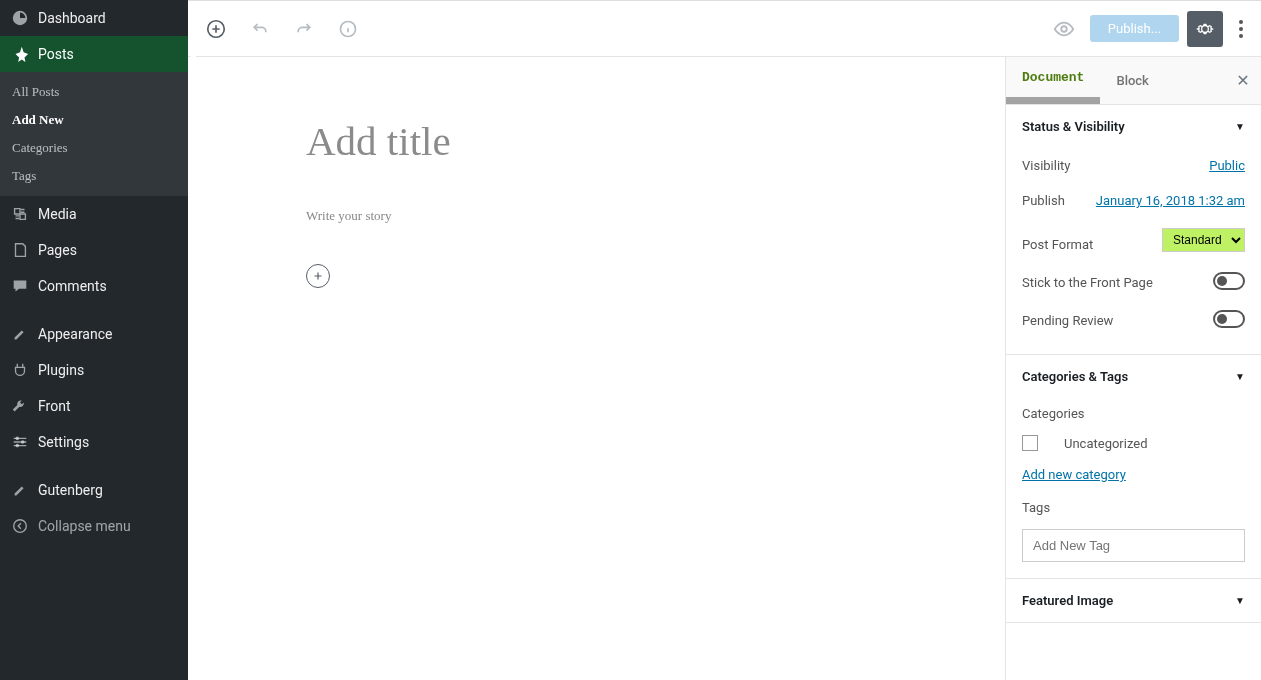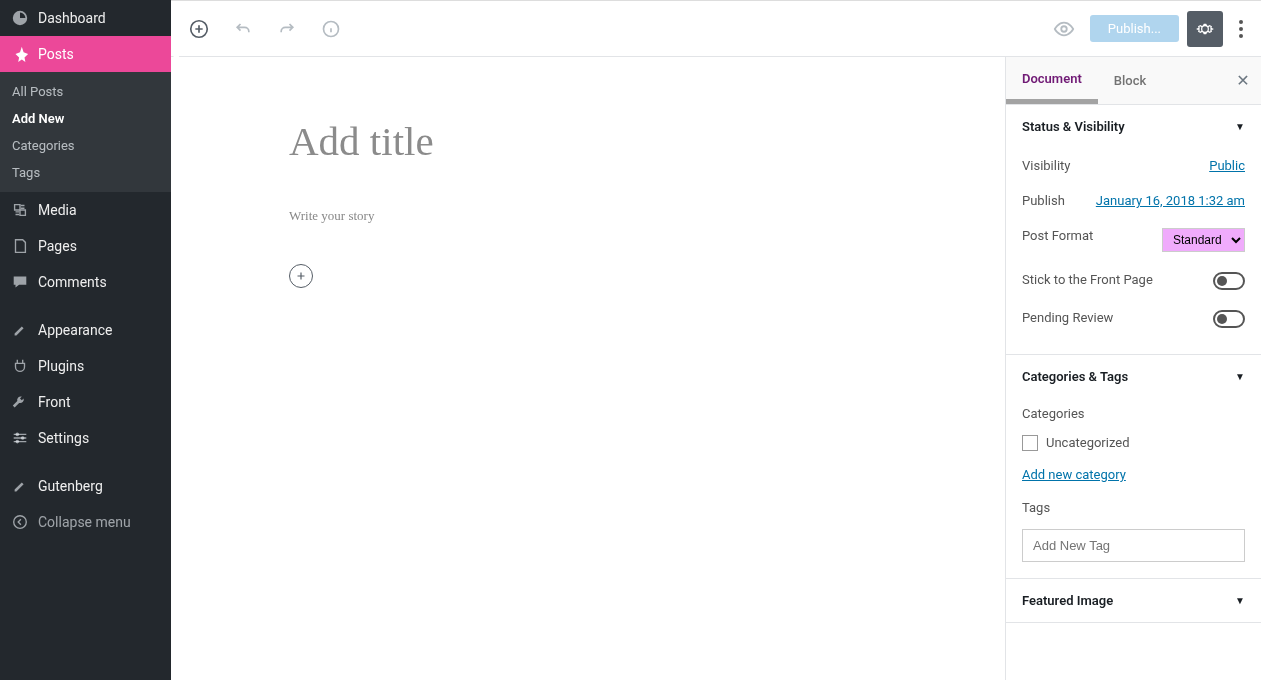--- a/index.html
+++ b/index.html
@@ -1,28 +1,28 @@
 <!DOCTYPE html>
 <html><head>
 <meta charset="utf-8">
 <style>
 * { box-sizing: border-box; margin: 0; padding: 0; }
 body { font-family: -apple-system, BlinkMacSystemFont, "Segoe UI", Roboto, sans-serif; width: 1261px; height: 680px; overflow: hidden; background: #fff; }
 .app { display: flex; width: 100%; height: 100%; }
 
 
-.sidebar { width: 171px; background: #23282d; color: #eee; display: flex; flex-direction: column; font-size: 14px; flex-shrink: 0; }
+.sidebar { width: 188px; background: #23282d; color: #eee; display: flex; flex-direction: column; font-size: 14px; flex-shrink: 0; }
 .menu-item { display: flex; align-items: center; padding: 8px 8px 8px 10px; color: #eee; cursor: pointer; position: relative; }
 .menu-item .mi-icon { width: 20px; height: 20px; margin-right: 8px; display: flex; align-items: center; justify-content: center; color: rgba(240,245,250,0.6); }
 .menu-item.top { font-weight: 400; }
-.menu-item.active { background: #ec4899; color: #fff; }
+.menu-item.active { background: #14532d; color: #fff; }
 .menu-item.active .mi-icon { color: #fff; }
 .menu-item.active::after { content: ""; position: absolute; right: -8px; top: 50%; transform: translateY(-50%); border: 8px solid transparent; border-right-color: #fff; }
 .submenu { background: #32373c; padding: 6px 0; }
-.submenu .sub-item { padding: 6px 12px; color: rgba(240,245,250,0.7); cursor: pointer; font-size: 13px; }
+.submenu .sub-item { padding: 6px 12px; color: rgba(240,245,250,0.7); cursor: pointer; font-size: 13px; font-family: Liberation Serif, serif; }
 .submenu .sub-item.current { color: #fff; font-weight: 600; padding-left: 12px; }
 .collapse { color: rgba(240,245,250,0.6); }
 
 
 .main { flex: 1; display: flex; flex-direction: column; border-top: 1px solid #ddd; }
 .topbar { height: 56px; border-bottom: 1px solid #e2e4e7; display: flex; align-items: center; padding: 0 10px; justify-content: space-between; }
 .topbar-left { display: flex; align-items: center; gap: 8px; }
 .tb-btn { width: 36px; height: 36px; display: flex; align-items: center; justify-content: center; color: #555; cursor: pointer; border-radius: 3px; }
 .tb-btn.disabled { color: #b5bcc2; }
 .topbar-right { display: flex; align-items: center; gap: 8px; }
@@ -36,31 +36,31 @@
 .title-input { font-family: Georgia, serif; font-size: 41px; color: #8b8b8b; border: none; outline: none; width: 100%; margin-bottom: 40px; }
 .title-input::placeholder { color: #8b8b8b; }
 .story-input { font-family: Georgia, serif; font-size: 13px; color: #666; border: none; outline: none; width: 100%; }
 .story-input::placeholder { color: #888; }
 .add-block { margin-top: 40px; width: 24px; height: 24px; border: 1.5px solid #555d66; border-radius: 50%; display: flex; align-items: center; justify-content: center; color: #555d66; cursor: pointer; font-size: 16px; }
 
 
 .panel { width: 256px; border-left: 1px solid #e2e4e7; background: #fff; display: flex; flex-direction: column; overflow-y: auto; }
 .panel-tabs { display: flex; align-items: center; border-bottom: 1px solid #e2e4e7; background: #f9f9f9; height: 48px; position: relative; }
 .ptab { padding: 0 16px; height: 100%; display: flex; align-items: center; font-size: 13px; color: #737373; cursor: pointer; font-weight: 500; }
-.ptab.active { color: #701a75; border-bottom: 5px solid #a3a3a3; font-weight: 600; }
+.ptab.active { color: #4d7c0f; border-bottom: 7px solid #a3a3a3; font-weight: 600; font-family: Liberation Mono, monospace; }
 .panel-close { margin-left: auto; width: 36px; display: flex; align-items: center; justify-content: center; color: #6c7781; cursor: pointer; font-size: 16px; }
 .section { border-bottom: 1px solid #e2e4e7; }
 .section-header { display: flex; justify-content: space-between; align-items: center; padding: 14px 16px; font-size: 13px; font-weight: 600; color: #191e23; cursor: pointer; }
 .section-body { padding: 0 16px 16px; font-size: 13px; color: #555; }
-.row { display: flex; justify-content: space-between; align-items: flex-start; padding: 10px 0; }
+.row { display: flex; justify-content: space-between; align-items: flex-end; padding: 10px 0; }
 .link { color: #0073aa; text-decoration: underline; cursor: pointer; }
-.select { border: 1px solid #ccc; padding: 3px 6px; font-size: 12px; background: #f0abfc; }
+.select { border: 1px solid #ccc; padding: 3px 6px; font-size: 12px; background: #bef264; }
 .toggle { width: 32px; height: 18px; border: 2px solid #555; border-radius: 10px; position: relative; cursor: pointer; }
 .toggle::after { content: ""; position: absolute; left: 2px; top: 2px; width: 10px; height: 10px; background: #555; border-radius: 50%; }
-.checkbox-row { display: flex; align-items: flex-start; gap: 8px; padding: 6px 0; }
+.checkbox-row { display: flex; align-items: center; gap: 26px; padding: 6px 0; }
 .checkbox { width: 16px; height: 16px; border: 1px solid #999; cursor: pointer; }
 .tag-input { width: 100%; border: 1px solid #ccc; padding: 8px 10px; font-size: 13px; margin-top: 6px; }
 .subheading { font-size: 13px; color: #555; margin: 8px 0; }
 .caret { font-size: 10px; color: #191e23; }
 svg { display: block; }
 </style>
 </head>
 <body>
 
 <div class="app">

